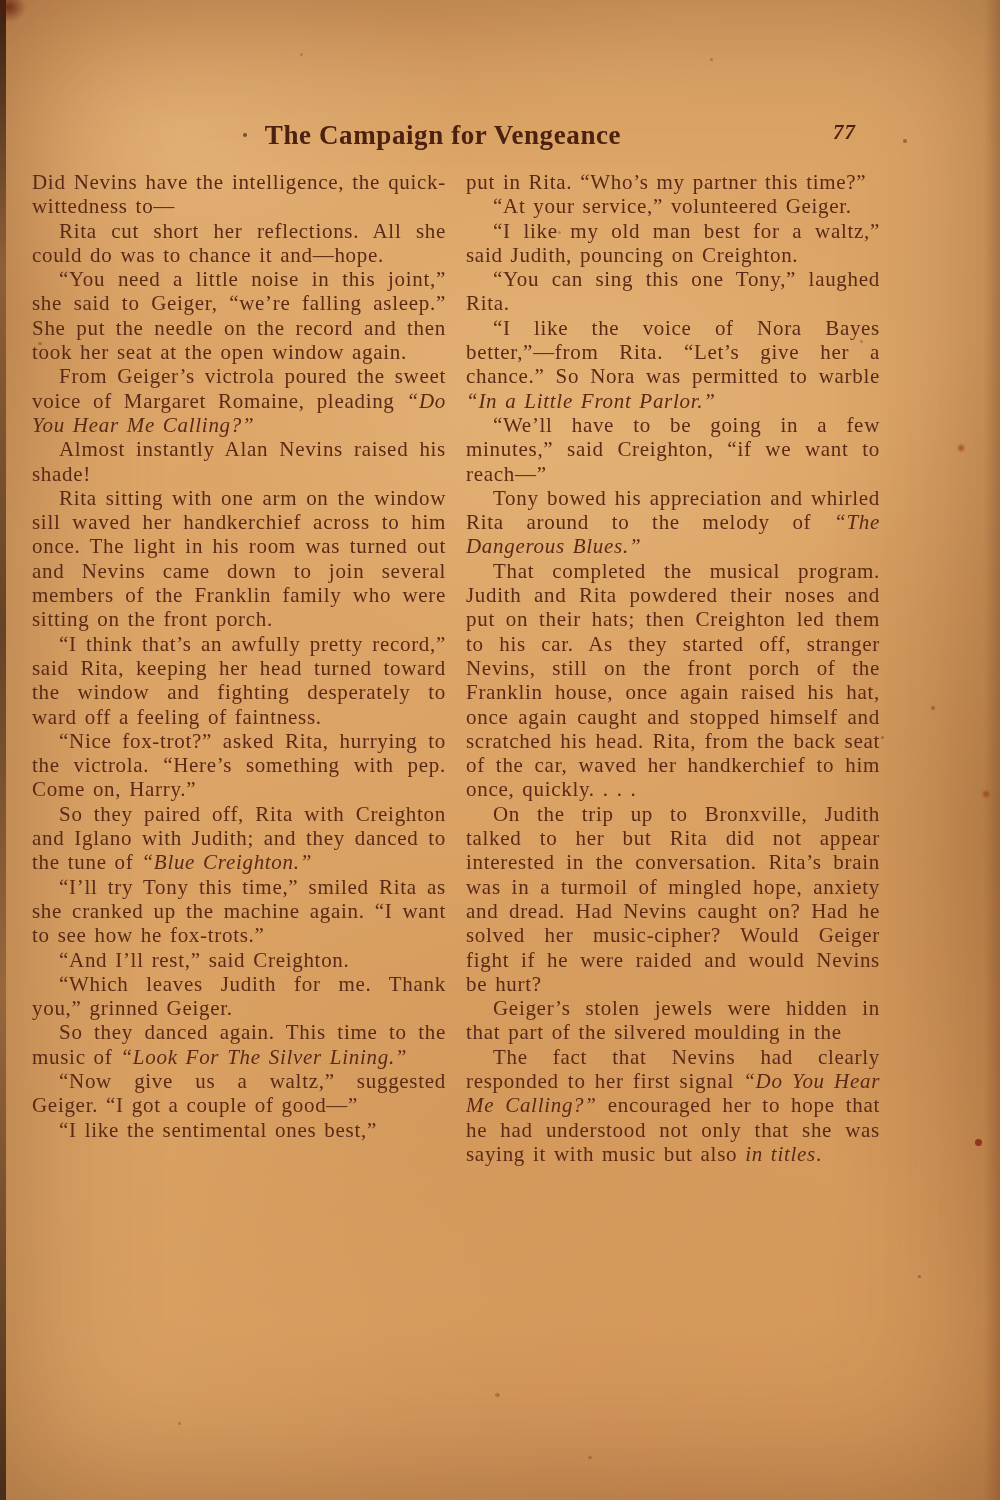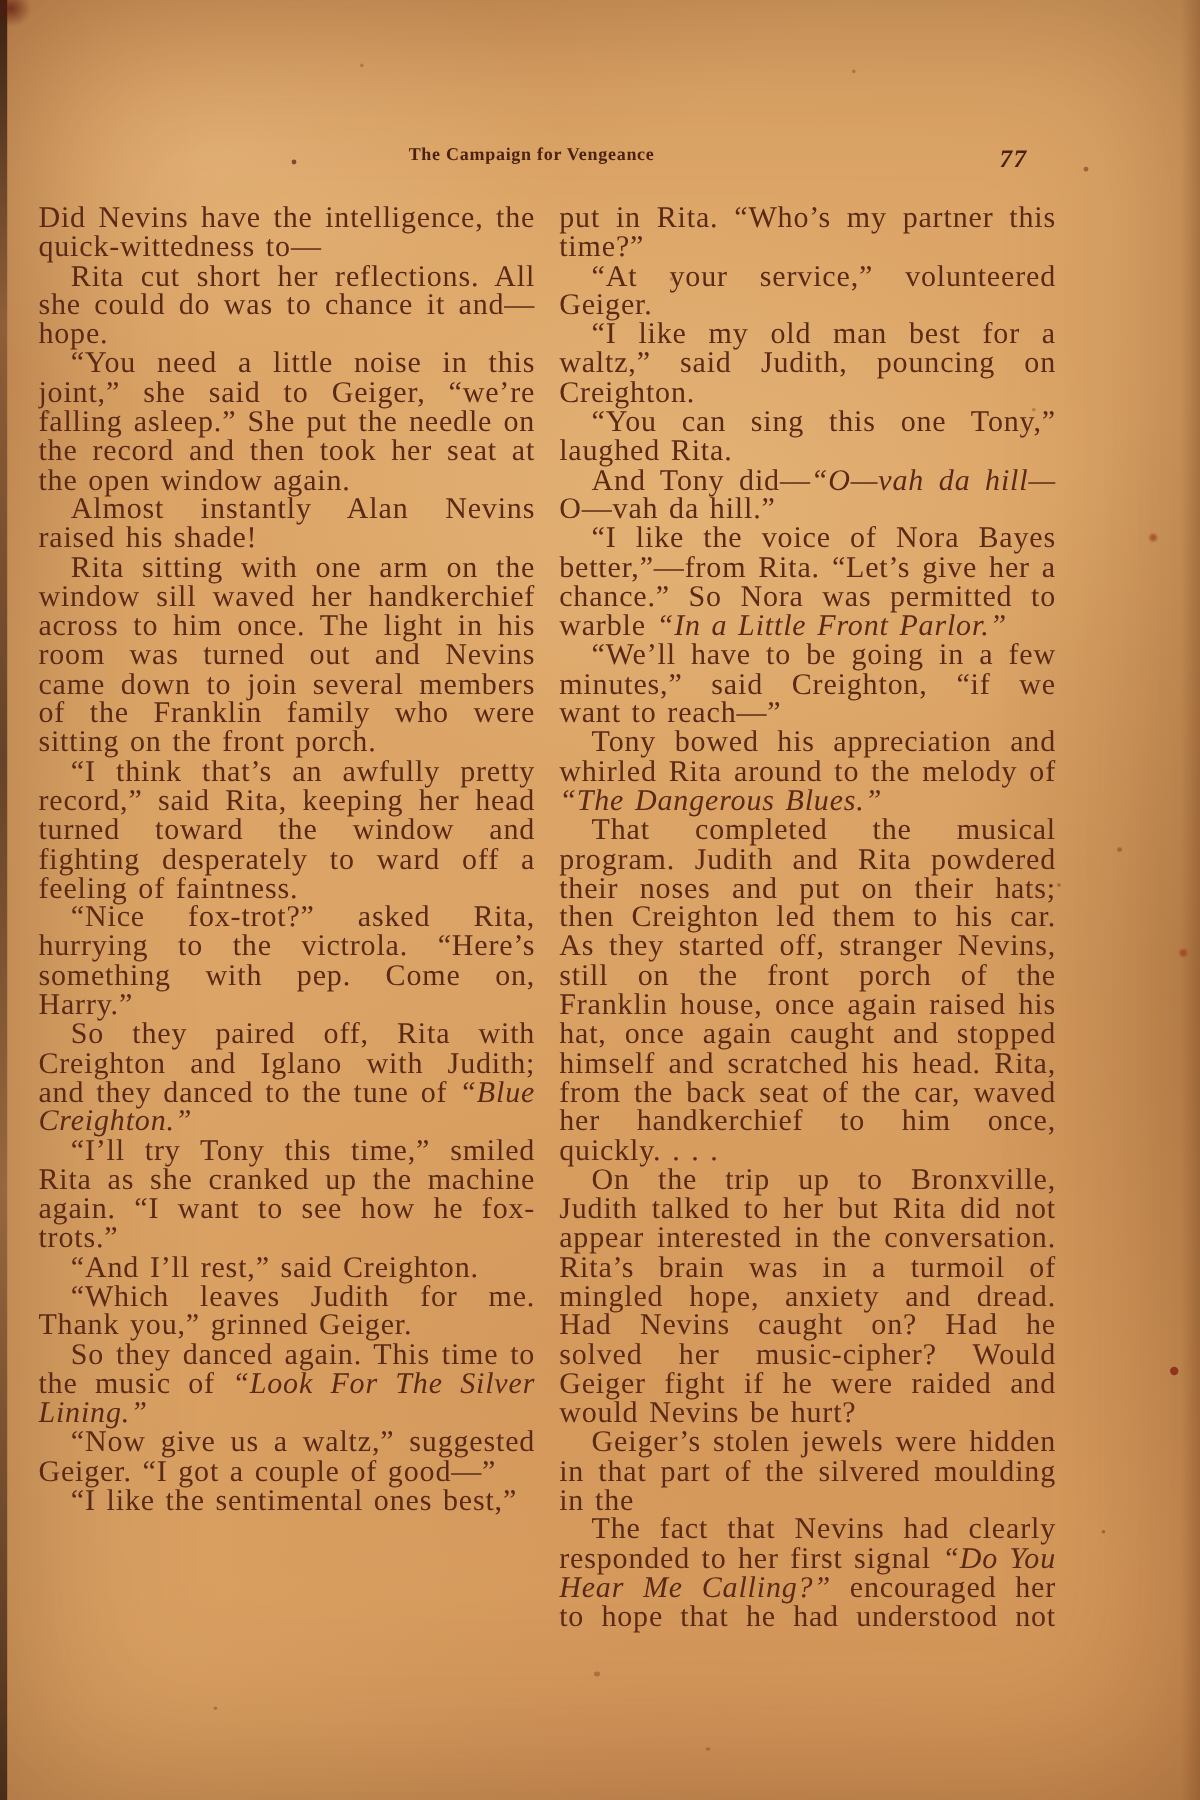--- a/index.html
+++ b/index.html
@@ -36,39 +36,39 @@
     position:absolute;left:-8px;top:-8px;width:34px;height:30px;
     background:radial-gradient(ellipse at center, rgba(92,24,14,0.75), rgba(92,24,14,0) 70%);
     filter:blur(1px);
   }
   .header{
     position:absolute;top:120px;left:32px;width:848px;height:30px;
     text-align:center;
   }
   .title{
     position:relative;left:-13px;
-    font-size:15px;font-weight:bold;letter-spacing:0.6px;
+    font-size:27px;font-weight:bold;letter-spacing:0.6px;
     color:#4c2110;
   }
   .header-dot{
     position:absolute;left:211px;top:13px;width:4px;height:4px;border-radius:50%;
     background:rgba(80,35,20,0.7);
   }
   .page-number{
     position:absolute;right:24px;top:0;
     font-size:21px;font-weight:bold;font-style:italic;color:#4c2110;
     letter-spacing:1px;
   }
   .columns{
     position:absolute;top:170px;left:32px;width:848px;
     display:flex;gap:20px;
   }
   .column{
     width:414px;height:1192px;overflow:hidden;
-    font-size:25px;line-height:24.3px;
+    font-size:21px;line-height:24.3px;
     letter-spacing:0.7px;word-spacing:2px;
     text-align:justify;
     hyphens:auto;-webkit-hyphens:auto;
   }
   .column p{margin:0;}
   .column p.ind{text-indent:27px;}
   .column i{font-style:italic;}
   .speck{position:absolute;border-radius:50%;pointer-events:none;}
 </style>
 </head>
@@ -84,38 +84,38 @@
     <span class="header-dot"></span>
     <span class="title">The Campaign for Vengeance</span>
     <span class="page-number">77</span>
   </div>
 
   <div class="columns">
     <div class="column" id="col-left">
         <p><span>Did Nevins have the intelligence, the quick-wittedness to—</span></p>
         <p class="ind"><span>Rita cut short her reflections.  All she could do was to chance it and—hope.</span></p>
         <p class="ind"><span>“You need a little noise in this joint,” she said to Geiger, “we’re falling asleep.”  She put the needle on the record and then took her seat at the open window again.</span></p>
+        <p class="ind"><span>From Geiger’s victrola poured the sweet voice of Margaret Romaine, pleading </span><i>“Do You Hear Me Calling?”</i></p>
         <p class="ind"><span>Almost instantly Alan Nevins raised his shade!</span></p>
         <p class="ind"><span>Rita sitting with one arm on the window sill waved her handkerchief across to him once.  The light in his room was turned out and Nevins came down to join several members of the Franklin family who were sitting on the front porch.</span></p>
         <p class="ind"><span>“I think that’s an awfully pretty record,” said Rita, keeping her head turned toward the window and fighting desperately to ward off a feeling of faintness.</span></p>
         <p class="ind"><span>“Nice fox-trot?” asked Rita, hurrying to the victrola.  “Here’s something with pep.  Come on, Harry.”</span></p>
         <p class="ind"><span>So they paired off, Rita with Creighton and Iglano with Judith; and they danced to the tune of </span><i>“Blue Creighton.”</i></p>
         <p class="ind"><span>“I’ll try Tony this time,” smiled Rita as she cranked up the machine again.  “I want to see how he fox-trots.”</span></p>
         <p class="ind"><span>“And I’ll rest,” said Creighton.</span></p>
         <p class="ind"><span>“Which leaves Judith for me.  Thank you,” grinned Geiger.</span></p>
         <p class="ind"><span>So they danced again.  This time to the music of </span><i>“Look For The Silver Lining.”</i></p>
         <p class="ind"><span>“Now give us a waltz,” suggested Geiger.  “I got a couple of good—”</span></p>
         <p class="ind"><span>“I like the sentimental ones best,”</span></p>
       </div>
     <div class="column" id="col-right">
         <p><span>put in Rita.  “Who’s my partner this time?”</span></p>
         <p class="ind"><span>“At your service,” volunteered Geiger.</span></p>
         <p class="ind"><span>“I like my old man best for a waltz,” said Judith, pouncing on Creighton.</span></p>
         <p class="ind"><span>“You can sing this one Tony,” laughed Rita.</span></p>
-        <p class="ind"><span>And Tony did—</span><i>“O—vah da hill—</i><span>O—vah da hill.”</span></p>
         <p class="ind"><span>“I like the voice of Nora Bayes better,”—from Rita.  “Let’s give her a chance.”  So Nora was permitted to warble </span><i>“In a Little Front Parlor.”</i></p>
         <p class="ind"><span>“We’ll have to be going in a few minutes,” said Creighton, “if we want to reach—”</span></p>
         <p class="ind"><span>Tony bowed his appreciation and whirled Rita around to the melody of </span><i>“The Dangerous Blues.”</i></p>
         <p class="ind"><span>That completed the musical program.  Judith and Rita powdered their noses and put on their hats; then Creighton led them to his car.  As they started off, stranger Nevins, still on the front porch of the Franklin house, once again raised his hat, once again caught and stopped himself and scratched his head.  Rita, from the back seat of the car, waved her handkerchief to him once, quickly. . . .</span></p>
         <p class="ind"><span>On the trip up to Bronxville, Judith talked to her but Rita did not appear interested in the conversation.  Rita’s brain was in a turmoil of mingled hope, anxiety and dread.  Had Nevins caught on?  Had he solved her music-cipher? Would Geiger fight if he were raided and would Nevins be hurt?</span></p>
         <p class="ind"><span>Geiger’s stolen jewels were hidden in that part of the silvered moulding in the</span></p>
         <p class="ind"><span>The fact that Nevins had clearly responded to her first signal </span><i>“Do You Hear Me Calling?”</i><span> encouraged her to hope that he had understood not only that she was saying it with music but also </span><i>in titles</i><span>.</span></p>
       </div>
   </div>
 

